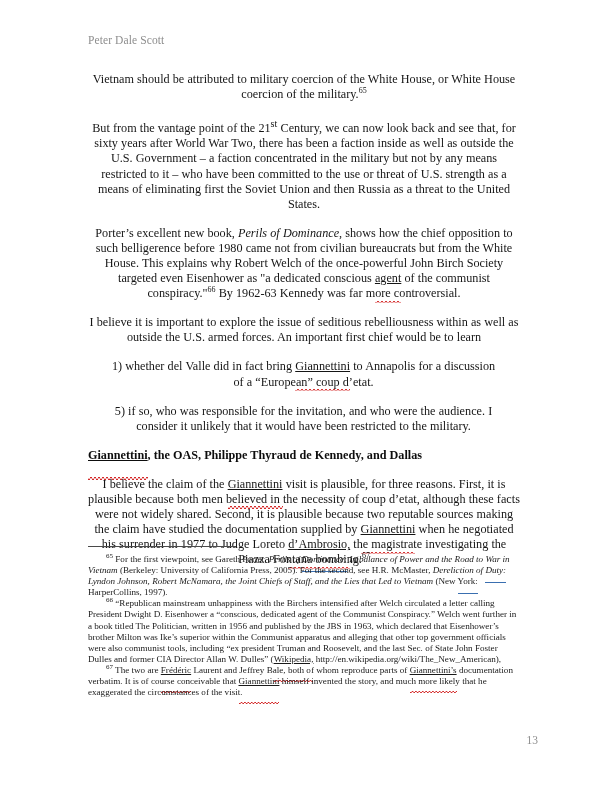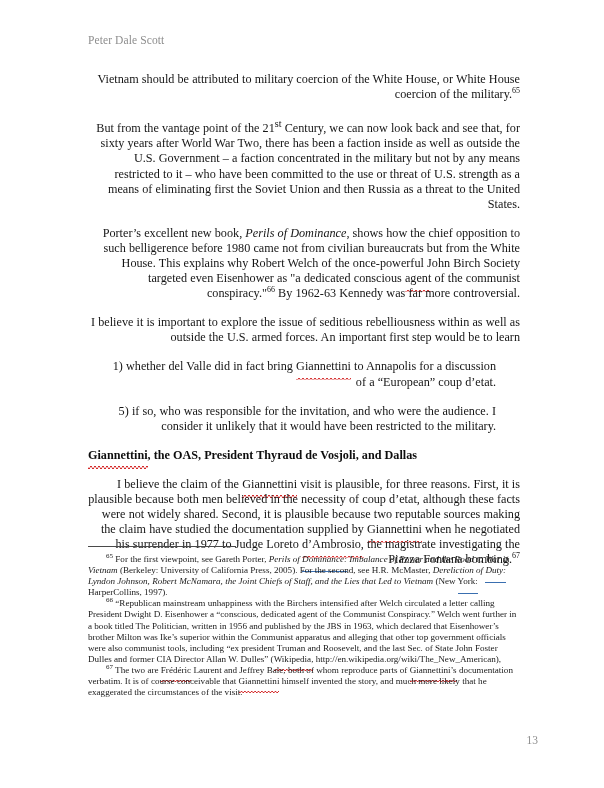--- a/index.html
+++ b/index.html
@@ -32,21 +32,21 @@
     color: #8d8d8d;
     letter-spacing: 0.1px;
     margin-bottom: 26px;
     font-family: "Liberation Serif", "DejaVu Serif", serif;
   }
 
   
   .para {
     font-size: 12.2px;
     line-height: 15.1px;
-    text-align: right;
+    text-align: center;
     margin: 0 0 14px 0;
     color: #151515;
     word-spacing: 0.1px;
   }
 
   .indented {
     margin-left: 23px;
     width: 385px;
   }
 
@@ -67,21 +67,22 @@
   }
 
   
   .sp {
     background-repeat: repeat-x;
     background-position: 0 100%;
     background-size: 4px 2.6px;
     background-image:
       radial-gradient(circle at 1px 2.2px, #d42a2a 0.9px, transparent 1.1px),
       radial-gradient(circle at 3px 0.4px, #d42a2a 0.9px, transparent 1.1px);
-    padding-bottom: 7px;
+    padding-bottom: 18px;
+    text-decoration: underline;
   }
   .gr {
     border-bottom: 1.6px double #3a6fb0;
     padding-bottom: 7px;
   }
 
   
   .footnote-sep {
     position: absolute;
     left: 88px;
@@ -138,27 +139,27 @@
   <div class="content">
 
     <div class="running-header">Peter Dale Scott</div>
 
     <p class="para"><span>Vietnam should be attributed to military coercion of the White House, or White House coercion of the military.</span><sup class="fn">65</sup></p>
 
     <p class="para"><span>But from the vantage point of the 21</span><sup>st</sup><span> Century, we can now look back and see that, for sixty years after World War Two, there has been a faction inside as well as outside the U.S. Government – a faction concentrated in the military but not by any means restricted to it – who have been committed to the use or threat of U.S. strength as a means of eliminating first the Soviet Union and then Russia as a threat to the United States.</span></p>
 
     <p class="para"><span>Porter’s excellent new book, </span><em class="ital">Perils of Dominance</em><span>, shows how the chief opposition to such belligerence before 1980 came not from civilian bureaucrats but from the White House. This explains why Robert Welch of the once-powerful John Birch Society targeted even Eisenhower as "a dedicated conscious </span><span class="sp">agent</span><span> of the communist conspiracy."</span><sup class="fn">66</sup><span> By 1962-63 Kennedy was far more controversial.</span></p>
 
-    <p class="para">I believe it is important to explore the issue of seditious rebelliousness within as well as outside the U.S. armed forces. An important first step would be to learn</p>
+    <p class="para">I believe it is important to explore the issue of seditious rebelliousness within as well as outside the U.S. armed forces. An important first chief would be to learn</p>
 
     <p class="para indented"><span>1) whether del Valle did in fact bring </span><span class="sp">Giannettini</span><span> to Annapolis for a discussion of a “European” coup d’etat.</span></p>
 
     <p class="para indented">5) if so, who was responsible for the invitation, and who were the audience. I consider it unlikely that it would have been restricted to the military.</p>
 
-    <p class="section-heading"><span class="sp">Giannettini</span><span>, the OAS, President Thyraud de Vosjoli, and Dallas</span></p>
+    <p class="section-heading"><span class="sp">Giannettini</span><span>, the OAS, Philippe Thyraud de Kennedy, and Dallas</span></p>
 
     <p class="para"><span>I believe the claim of the </span><span class="sp">Giannettini</span><span> visit is plausible, for three reasons. First, it is plausible because both men believed in the necessity of coup d’etat, although these facts were not widely shared. Second, it is plausible because two reputable sources making the claim have studied the documentation supplied by </span><span class="sp">Giannettini</span><span> when he negotiated his surrender in 1977 to Judge Loreto </span><span class="sp">d’Ambrosio,</span><span> the magistrate investigating the Piazza Fontana bombing.</span><sup class="fn">67</sup></p>
 
   </div>
 
   <div class="footnote-sep"></div>
 
   <div class="footnotes">
     <p class="fnote"><span class="lead"></span><sup class="mk">65</sup><span> For the first viewpoint, see Gareth Porter, </span><span class="ital">Perils of </span><span class="ital gr">Dominance:</span><span class="ital"> Imbalance of Power and the Road to War in Vietnam</span><span> (Berkeley: University of California Press, 2005). For the second, see H.R. McMaster, </span><span class="ital">Dereliction of </span><span class="ital gr">Duty:</span><span class="ital"> Lyndon Johnson, Robert McNamara, the Joint Chiefs of Staff, and the Lies that Led to Vietnam</span><span> (New </span><span class="gr">York:</span><span> HarperCollins, 1997).</span></p>
     <p class="fnote"><span class="lead"></span><sup class="mk">66</sup><span> “Republican mainstream unhappiness with the Birchers intensified after Welch circulated a letter calling President Dwight D. Eisenhower a “conscious, dedicated agent of the Communist Conspiracy.” Welch went further in a book titled The Politician, written in 1956 and published by the JBS in 1963, which declared that Eisenhower’s brother Milton was Ike’s superior within the Communist apparatus and alleging that other top government officials were also communist tools, including “ex president Truman and Roosevelt, and the last Sec. of State John Foster Dulles and former CIA Director Allan W. Dulles” (</span><span class="sp">Wikipedia,</span><span> http://en.wikipedia.org/wiki/The_New_American),</span></p>

